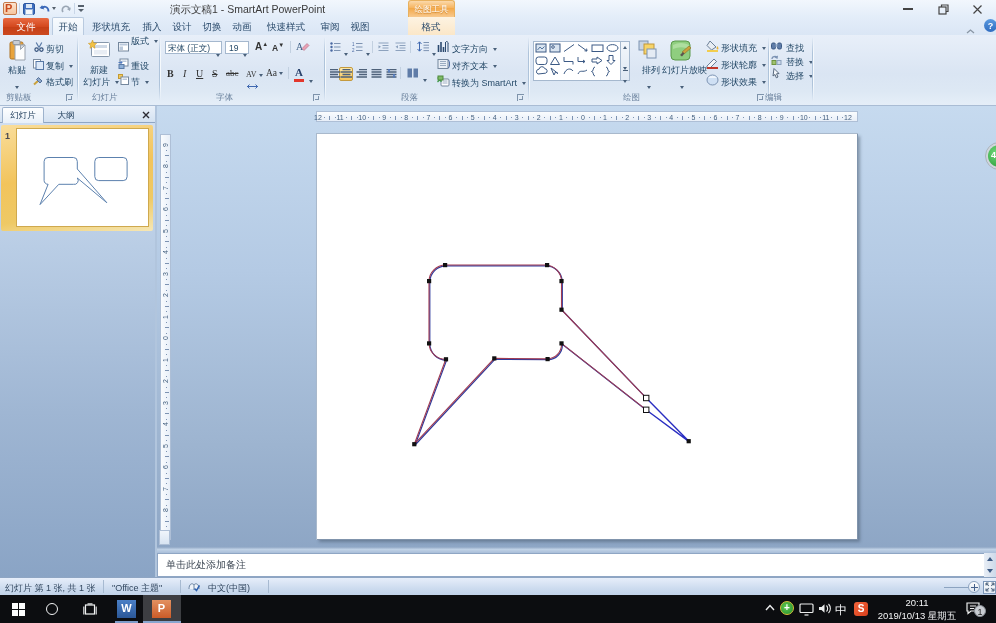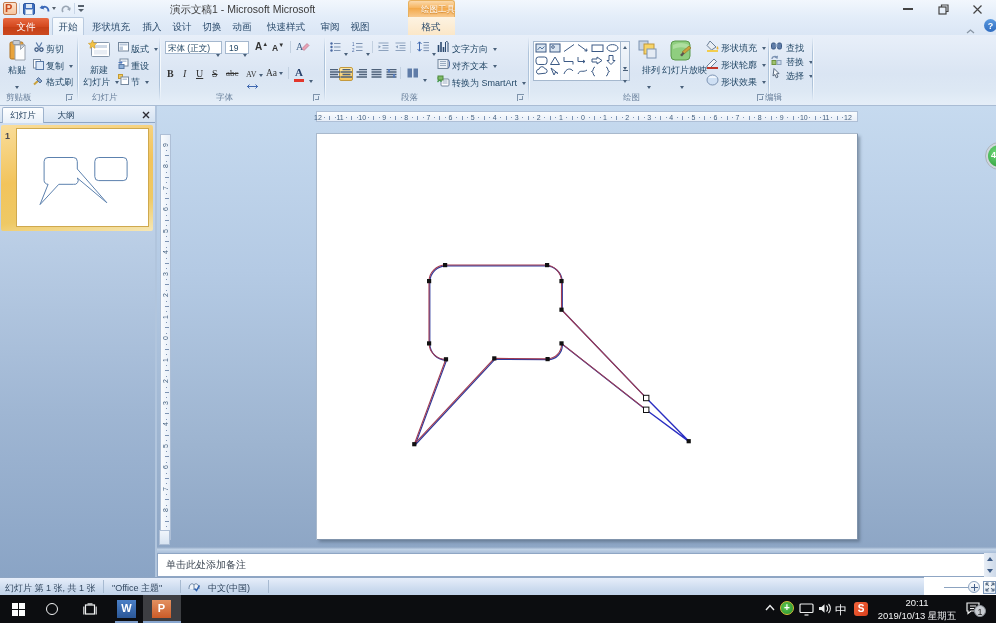--- a/index.html
+++ b/index.html
@@ -2,21 +2,21 @@
 <html><head><meta charset="utf-8">
 <style>
 *{margin:0;padding:0;box-sizing:border-box}
 html,body{width:996px;height:623px;overflow:hidden}
 body{font-family:"Liberation Sans",sans-serif;position:relative;background:#fff}
 .abs{position:absolute}
 #titlebar{left:0;top:0;width:996px;height:17px;background:linear-gradient(#f2f7fd,#e3edf9)}
 #tabrow{left:0;top:17px;width:996px;height:18px;background:linear-gradient(#e3edf9,#dae6f5)}
 #ribbon{left:0;top:35px;width:996px;height:71px;background:linear-gradient(#e8eff9 0%,#dae5f3 55%,#dde8f4 80%,#e5eef8 100%);border-bottom:1px solid #a9bcd4}
 #content{left:0;top:106px;width:996px;height:471px;background:linear-gradient(#c6daef 0%,#b4cae4 35%,#9db4d0 72%,#89a2c2 100%)}
-#statusbar{left:0;top:577px;width:924px;height:18px;background:linear-gradient(#e7eefa,#cddcef 60%,#c0d2e8);border-top:1px solid #8ea5c3}
+#statusbar{left:0;top:577px;width:996px;height:18px;background:linear-gradient(#e7eefa,#cddcef 60%,#c0d2e8);border-top:1px solid #8ea5c3}
 #taskbar{left:0;top:595px;width:996px;height:28px;background:#0c0d10}
 .t{white-space:nowrap}
 .tabtx{text-align:center;font-size:9.5px;color:#2a4a6b}
 .glabel{position:absolute;top:57px;font-size:8.5px;color:#69809c;text-align:left;white-space:nowrap}
 .gsep{position:absolute;top:2px;width:1px;height:64px;background:linear-gradient(rgba(173,192,216,0),#aec3da 25%,#aec3da 75%,rgba(173,192,216,0))}
 .gsep:after{content:"";position:absolute;left:1px;top:0;width:1px;height:64px;background:linear-gradient(rgba(255,255,255,0),#f6fafd 25%,#f6fafd 75%,rgba(255,255,255,0))}
 .dlauncher{position:absolute;top:59px;width:7px;height:7px;border-left:1px solid #7e93ab;border-top:1px solid #7e93ab}
 .dlauncher:after{content:"";position:absolute;left:1px;top:1px;width:3px;height:3px;border-right:1px solid #7e93ab;border-bottom:1px solid #7e93ab}
 .rtx{position:absolute;font-size:9px;color:#264a68;white-space:nowrap}
 .caret{display:inline-block;width:0;height:0;border-left:2.5px solid transparent;border-right:2.5px solid transparent;border-top:3px solid #49607a;vertical-align:middle;margin-left:2px}
@@ -43,24 +43,24 @@
   <svg class="abs" style="left:60px;top:3px" width="12" height="12" viewBox="0 0 12 12">
       <path d="M3 9 A3.6 3.6 0 1 1 9.5 6.8" fill="none" stroke="#9aa6b4" stroke-width="1.6"></path>
       <path d="M10.8 4.6 L9.9 8 L6.9 6 Z" fill="#9aa6b4"></path>
     </svg>
   <div class="abs" style="left:74px;top:3px;width:1px;height:11px;background:#c9d6e7"></div>
   <div class="abs" style="left:78px;top:5px;width:8px;height:8px">
       <div style="width:6px;height:1.5px;background:#55606c"></div>
       <div style="margin-top:2px;width:0;height:0;border-left:3px solid transparent;border-right:3px solid transparent;border-top:3.5px solid #55606c"></div>
     </div>
 
-  <div class="abs t" style="left:170px;top:2.5px;font-size:10.5px;color:#3a3a3a">演示文稿1 - Microsoft Microsoft</div>
+  <div class="abs t" style="left:170px;top:2.5px;font-size:10.5px;color:#3a3a3a">演示文稿1 - SmartArt PowerPoint</div>
 
   <div class="abs" style="left:408px;top:0;width:47px;height:17px;background:linear-gradient(#fbd9ab,#f6b35c 45%,#f3a94a 46%,#f8c98e);border:1px solid #e8b15e;border-bottom:none;border-radius:3px 3px 0 0"></div>
-  <div class="abs t" style="left:408px;top:3.5px;width:47px;text-align:right;font-size:8.5px;color:#fff;text-shadow:0 1px 1px #c87f28">绘图工具</div>
+  <div class="abs t" style="left:408px;top:3.5px;width:47px;text-align:center;font-size:8.5px;color:#fff;text-shadow:0 1px 1px #c87f28">绘图工具</div>
 
   <div class="abs" style="left:903px;top:8px;width:10px;height:1.6px;background:#444"></div>
   <svg class="abs" style="left:938px;top:4px" width="11" height="11" viewBox="0 0 11 11">
       <rect x="1" y="3" width="7" height="7" fill="none" stroke="#444" stroke-width="1.2"></rect>
       <path d="M3.5 3 V1 H10 V7.5 H8" fill="none" stroke="#444" stroke-width="1.2"></path>
     </svg>
   <svg class="abs" style="left:972px;top:4px" width="11" height="11" viewBox="0 0 11 11">
       <path d="M1.5 1.5 L9.5 9.5 M9.5 1.5 L1.5 9.5" stroke="#444" stroke-width="1.2"></path>
     </svg>
 </div>
@@ -127,21 +127,21 @@
       <rect x="6" y="10" width="13" height="4.5" fill="#e8edf4"></rect>
       <path d="M4.5 0 L5.6 3 L8.6 3.4 L6.4 5.3 L7 8.3 L4.5 6.8 L2 8.3 L2.6 5.3 L0.4 3.4 L3.4 3 Z" fill="#f2c245" stroke="#cf9a27" stroke-width="0.6"></path>
     </svg>
   <div class="rtx" style="left:85px;top:29px;width:28px;text-align:center">新建</div>
   <div class="rtx" style="left:81px;top:41px;width:40px;text-align:center">幻灯片 <span class="caret"></span></div>
   <svg class="abs" style="left:118px;top:7px" width="11" height="10" viewBox="0 0 11 10">
       <rect x="0.5" y="0.5" width="10" height="8.5" fill="#fff" stroke="#74879d"></rect>
       <rect x="1.5" y="1.5" width="8" height="2" fill="#b9c8db"></rect>
       <rect x="1.5" y="4.5" width="3.5" height="3.5" fill="#b9c8db"></rect>
     </svg>
-  <div class="rtx" style="left:131px;top:8px">版式 <span class="caret"></span></div>
+  <div class="rtx" style="left:131px;top:0">版式 <span class="caret"></span></div>
   <svg class="abs" style="left:118px;top:23px" width="11" height="11" viewBox="0 0 11 11">
       <rect x="2" y="1" width="8" height="7" fill="#fff" stroke="#74879d"></rect>
       <rect x="3.5" y="2.5" width="5" height="1.5" fill="#b9c8db"></rect>
       <path d="M0.5 4.5 L4 4.5 L2.5 2.8 M4 4.5 L2.5 6.2" stroke="#4f79c0" fill="none"></path>
       <rect x="1" y="6.5" width="5" height="4" fill="#8fb0d8" stroke="#5a7ba6"></rect>
     </svg>
   <div class="rtx" style="left:131px;top:24.5px">重设</div>
   <svg class="abs" style="left:118px;top:39px" width="11" height="11" viewBox="0 0 11 11">
       <rect x="0.5" y="0.5" width="4" height="4" fill="#f4c95c" stroke="#c29a33"></rect>
       <rect x="3" y="3" width="7.5" height="7.5" fill="#fff" stroke="#74879d"></rect>

